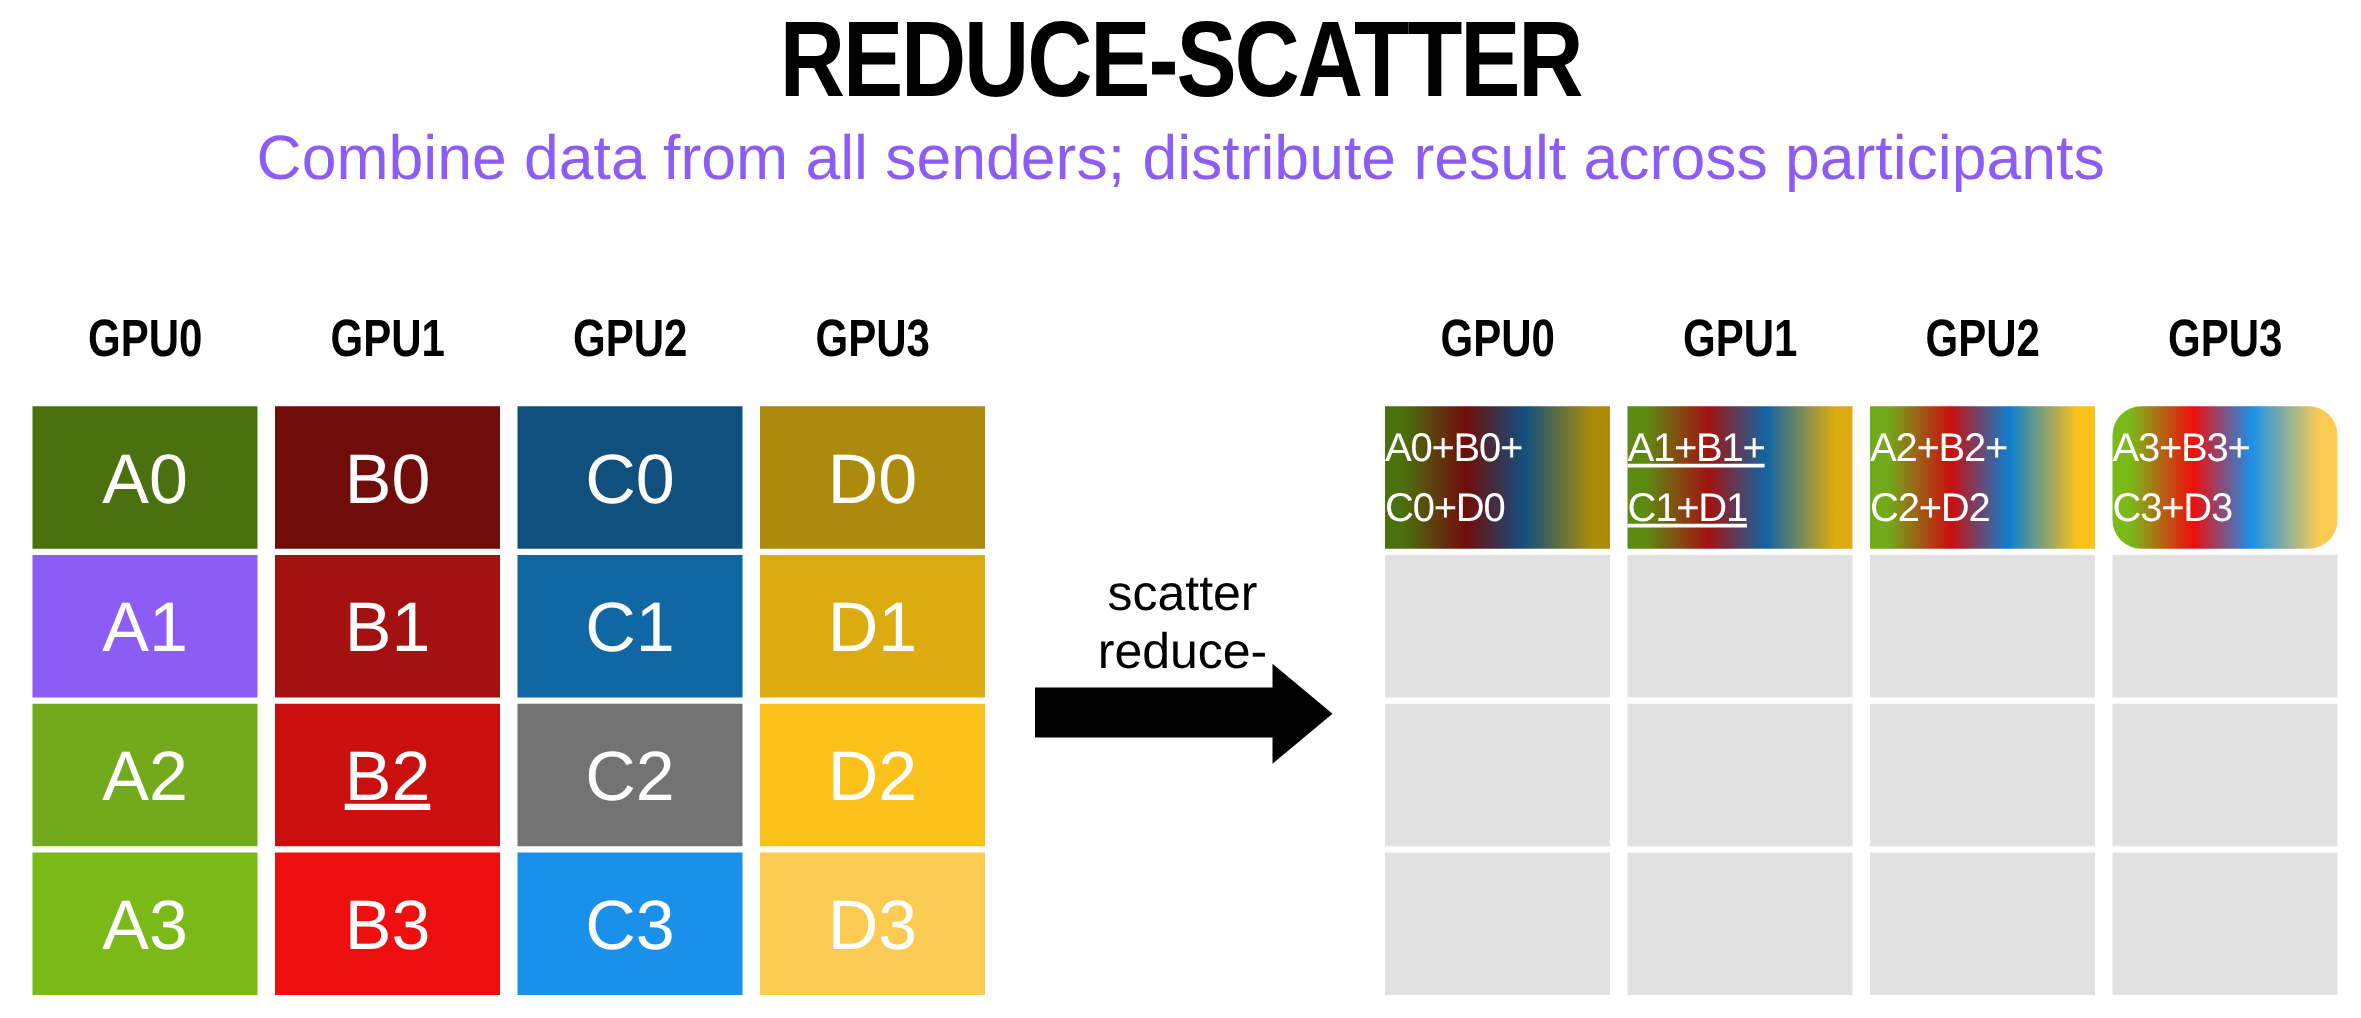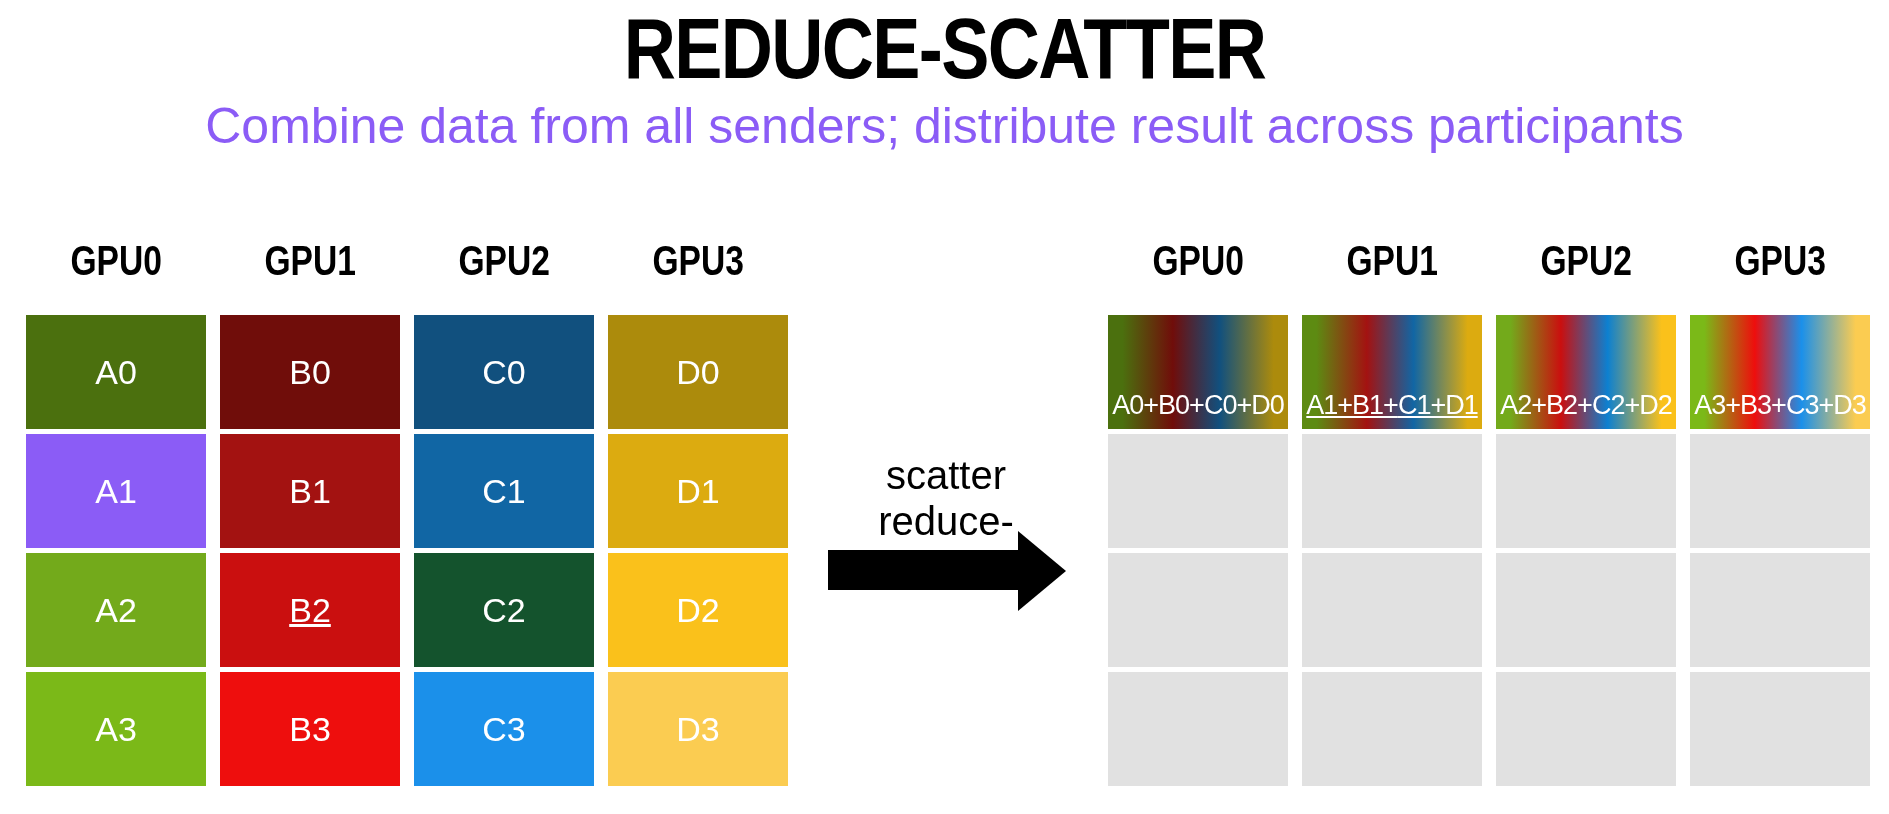--- a/index.html
+++ b/index.html
@@ -15,40 +15,40 @@
     margin: 0; text-align: center;
     font-size: 86px; font-weight: bold; letter-spacing: -2px;
     line-height: 96px;
     transform: scaleX(0.84);
   }
   .subtitle {
     position: absolute; top: 94px; left: 0; width: 100%;
     text-align: center;
     font-size: 50px; line-height: 64px;
   }
-  .table { position: absolute; top: 238px; }
+  .table { position: absolute; top: 248px; }
   .table-left  { left: 26px;  }
   .table-right { left: 1108px; }
   .headers {
     display: grid; grid-template-columns: repeat(4, 180px);
     column-gap: 14px; height: 77px;
   }
   .gpu-header { text-align: center; font-size: 42px; font-weight: bold; line-height: 46px; }
   .hdr-inner { display: inline-block; transform: scaleX(0.8); white-space: nowrap; }
   .grid {
     display: grid; grid-template-columns: repeat(4, 180px);
     column-gap: 14px; grid-auto-rows: 114px; row-gap: 5px;
   }
   .cell {
     display: flex; align-items: center; justify-content: center;
-    color: #ffffff; font-size: 34px;
+    color: #ffffff; font-size: 56px;
   }
   .result-cell {
-    display: flex; flex-direction: row; align-items: flex-end; justify-content: center;
-    color: #ffffff; font-size: 27px; line-height: 48px; letter-spacing: -1px;
+    display: flex; flex-direction: column; align-items: flex-start; justify-content: center;
+    color: #ffffff; font-size: 32px; line-height: 48px; letter-spacing: -1px;
     text-align: center;
   }
   .op-label {
     position: absolute; left: 846px; top: 452px; width: 200px;
     text-align: center; font-size: 40px; line-height: 46px; color: #000;
   }
   .arrow-shaft {
     position: absolute; left: 828px; top: 550px;
     width: 192px; height: 40px; background: #000;
   }
@@ -101,21 +101,21 @@
       <div class="cell" style="background: rgb(220, 171, 16);">
           <span>D1</span>
         </div>
 
       <div class="cell" style="background: rgb(115, 170, 27);">
           <span>A2</span>
         </div>
       <div class="cell" style="background: rgb(202, 15, 15); text-decoration: underline;">
           <span>B2</span>
         </div>
-      <div class="cell" style="background: #14532d;">
+      <div class="cell" style="background: #737373;">
           <span>C2</span>
         </div>
       <div class="cell" style="background: rgb(250, 193, 27); text-align: right;">
           <span>D2</span>
         </div>
 
       <div class="cell" style="background: rgb(123, 185, 24);">
           <span>A3</span>
         </div>
       <div class="cell" style="background: rgb(238, 14, 13);">
@@ -152,21 +152,21 @@
         <div>C0+D0</div>
       </div>
       <div class="result-cell" style="background: linear-gradient(90deg, rgb(93, 139, 18) 8%, rgb(163, 18, 17) 36%, rgb(17, 102, 164) 62%, rgb(220, 171, 16) 92%); text-decoration: underline;">
         <div>A1+B1+</div>
         <div>C1+D1</div>
       </div>
       <div class="result-cell" style="background: linear-gradient(90deg, rgb(115, 170, 27) 8%, rgb(202, 15, 15) 36%, rgb(13, 128, 208) 62%, rgb(250, 193, 27) 92%);">
         <div>A2+B2+</div>
         <div>C2+D2</div>
       </div>
-      <div class="result-cell" style="background: linear-gradient(90deg, rgb(123, 185, 24) 8%, rgb(238, 14, 13) 36%, rgb(27, 144, 234) 62%, rgb(251, 204, 81) 92%);">
+      <div class="result-cell" style="background: linear-gradient(90deg, rgb(123, 185, 24) 8%, rgb(238, 14, 13) 36%, rgb(27, 144, 234) 62%, rgb(251, 204, 81) 92%); border-radius: 23px;">
         <div>A3+B3+</div>
         <div>C3+D3</div>
       </div>
 
       <div class="cell" style="background: rgb(225, 225, 225);"></div>
       <div class="cell" style="background: rgb(225, 225, 225);"></div>
       <div class="cell" style="background: rgb(225, 225, 225);"></div>
       <div class="cell" style="background: rgb(225, 225, 225);"></div>
 
       <div class="cell" style="background: rgb(225, 225, 225);"></div>

